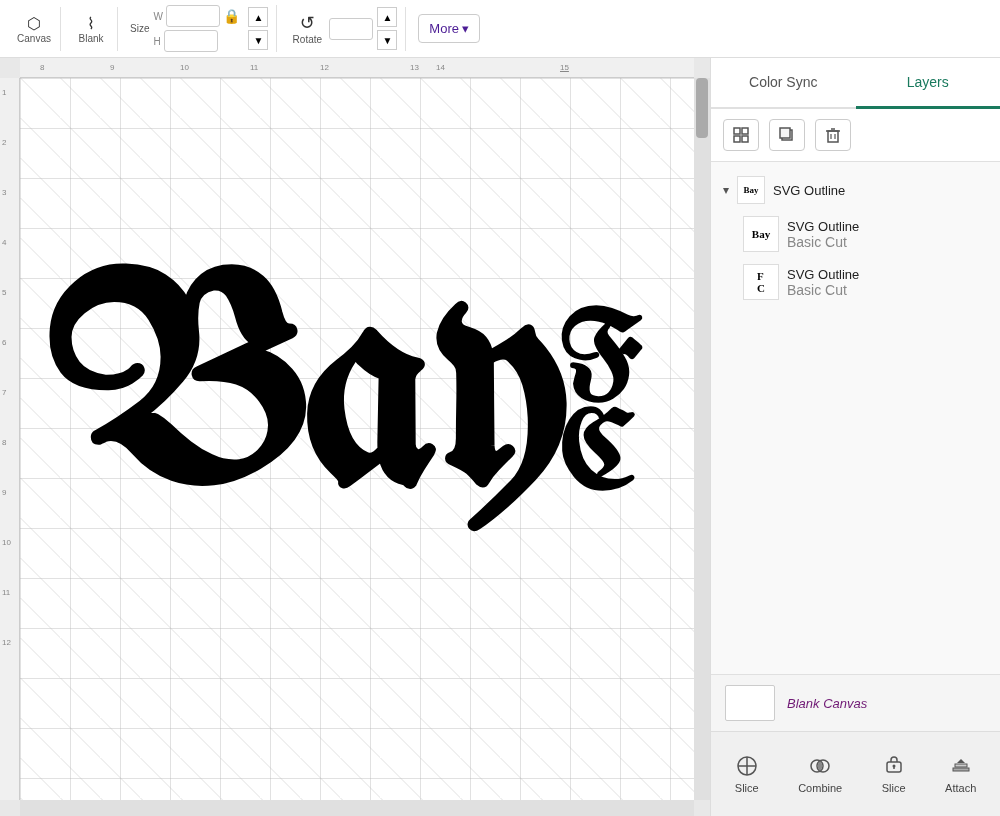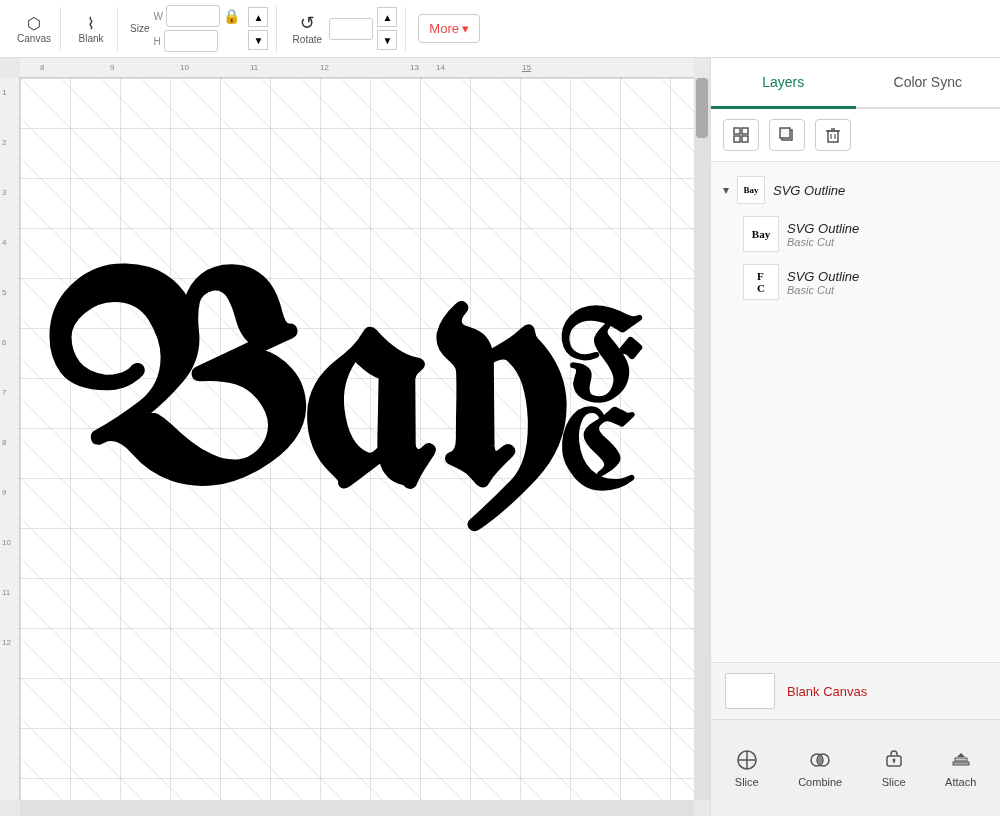--- a/index.html
+++ b/index.html
@@ -55,21 +55,21 @@
     .more-btn {
       display: flex;
       align-items: center;
       gap: 3px;
       padding: 6px 10px;
       border: 1px solid #ccc;
       border-radius: 4px;
       background: #fff;
       cursor: pointer;
       font-size: 13px;
-      color: #ef4444;
+      color: #4c1d95;
     }
 
     
     .main-area {
       display: flex;
       height: calc(816px - 58px);
     }
 
     
     .canvas-area {
@@ -224,28 +224,28 @@
       background: #fff;
       display: flex;
       align-items: center;
       justify-content: center;
       font-size: 8px;
       font-weight: bold;
       font-family: 'Georgia', serif;
       flex-shrink: 0;
     }
 
-    .layer-info { flex: 1; font-style: italic; }
+    .layer-info { flex: 1; }
     .layer-name {
       font-size: 13px;
       color: #222;
       font-weight: 500;
     }
     .layer-sub {
-      font-size: 11px;
+      font-size: 14px;
       color: #888;
     }
 
     .chevron {
       font-size: 12px;
       color: #555;
     }
 
     
     .blank-canvas-row {
@@ -258,29 +258,30 @@
     }
     .blank-canvas-thumb {
       width: 50px;
       height: 36px;
       background: #fff;
       border: 1px solid #ccc;
       border-radius: 2px;
     }
     .blank-canvas-label {
       font-size: 13px;
-      color: #b91c1c;
+      color: #701a75;
+      font-style: italic;
     }
 
     
     .bottom-bar {
       display: flex;
       align-items: center;
       justify-content: space-around;
-      padding: 24px 4px;
+      padding: 18px 4px;
       background: #f0f0f0;
       border-top: 1px solid #ddd;
     }
     .bottom-btn {
       display: flex;
       flex-direction: column;
       align-items: center;
       gap: 4px;
       cursor: pointer;
       padding: 4px 8px;
@@ -377,21 +378,21 @@
 
     <div class="ruler-numbers-h">
       <div style="position:absolute;left:0;top:0;right:0;bottom:0;display:flex;align-items:center;">
         <span class="ruler-num" style="left:20px;">8</span>
         <span class="ruler-num" style="left:90px;">9</span>
         <span class="ruler-num" style="left:160px;">10</span>
         <span class="ruler-num" style="left:230px;">11</span>
         <span class="ruler-num" style="left:300px;">12</span>
         <span class="ruler-num" style="left:390px;">13</span>
         <span class="ruler-num" style="left:416px;">14</span>
-        <span class="ruler-num" style="left:502px;text-decoration:underline;">15</span>
+        <span class="ruler-num" style="left:540px;text-decoration:underline;">15</span>
       </div>
     </div>
     <div class="ruler-numbers-v">
       <span class="ruler-num" style="top:10px;left:2px;">1</span>
       <span class="ruler-num" style="top:60px;left:2px;">2</span>
       <span class="ruler-num" style="top:110px;left:2px;">3</span>
       <span class="ruler-num" style="top:160px;left:2px;">4</span>
       <span class="ruler-num" style="top:210px;left:2px;">5</span>
       <span class="ruler-num" style="top:260px;left:2px;">6</span>
       <span class="ruler-num" style="top:310px;left:2px;">7</span>
@@ -419,22 +420,22 @@
     <div class="scrollbar-v">
       <div class="scrollbar-thumb-v"></div>
     </div>
 
     <div class="scrollbar-h"></div>
   </div>
 
   <div class="right-panel">
 
     <div class="panel-tabs">
+      <div class="panel-tab">Color Sync</div>
       <div class="panel-tab active">Layers</div>
-      <div class="panel-tab">Color Sync</div>
     </div>
 
     <div class="panel-toolbar">
       <button class="panel-toolbar-btn" title="Add">
         <svg width="18" height="18" viewBox="0 0 18 18">
           <rect x="2" y="2" width="6" height="6" fill="none" stroke="#555" stroke-width="1.5"></rect>
           <rect x="10" y="2" width="6" height="6" fill="none" stroke="#555" stroke-width="1.5"></rect>
           <rect x="2" y="10" width="6" height="6" fill="none" stroke="#555" stroke-width="1.5"></rect>
           <rect x="10" y="10" width="6" height="6" fill="none" stroke="#555" stroke-width="1.5"></rect>
         </svg>

